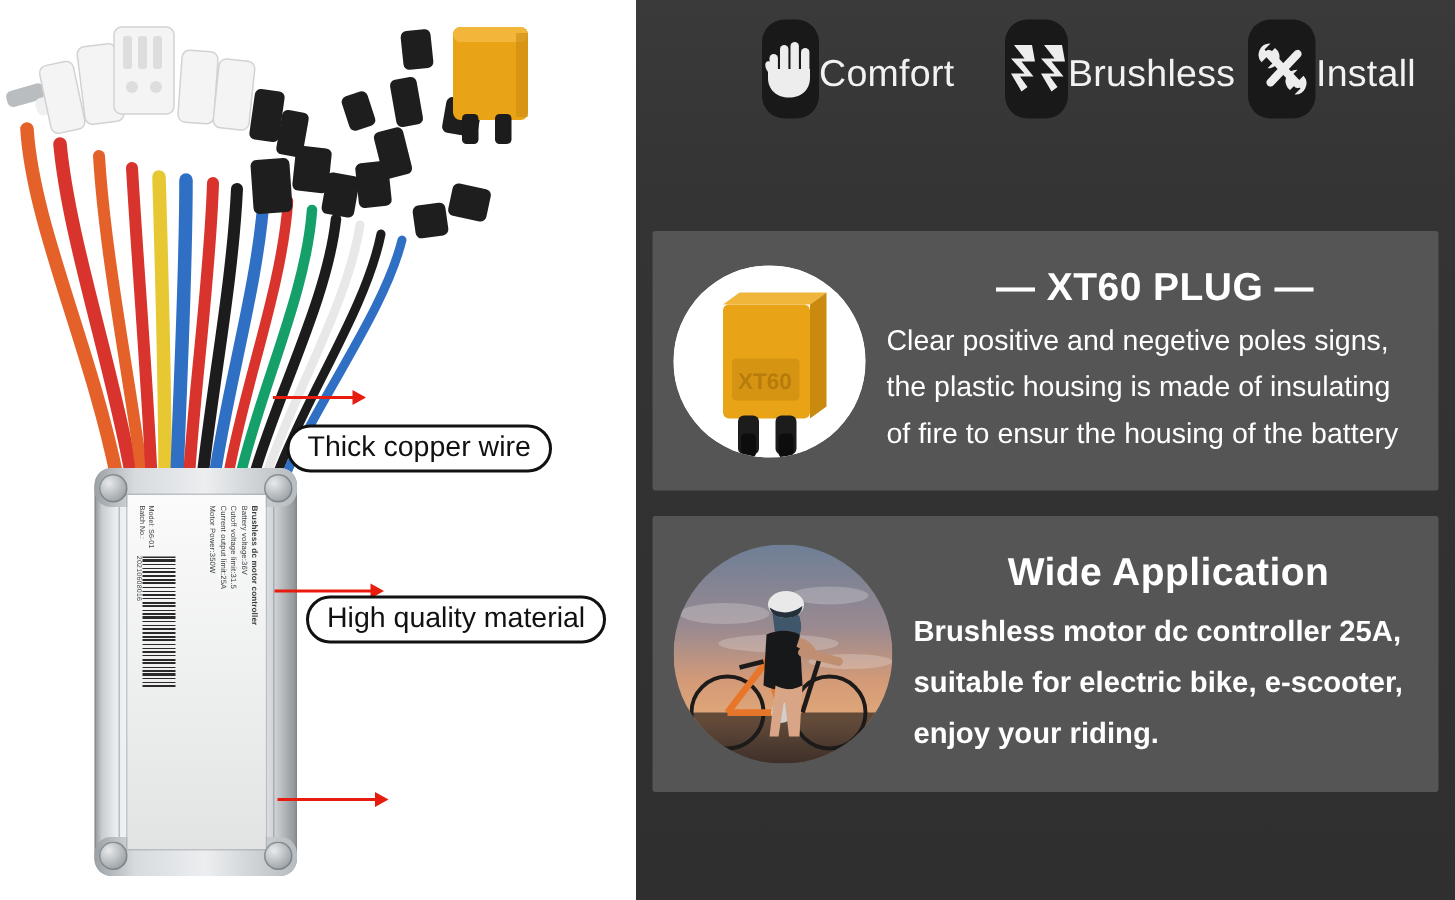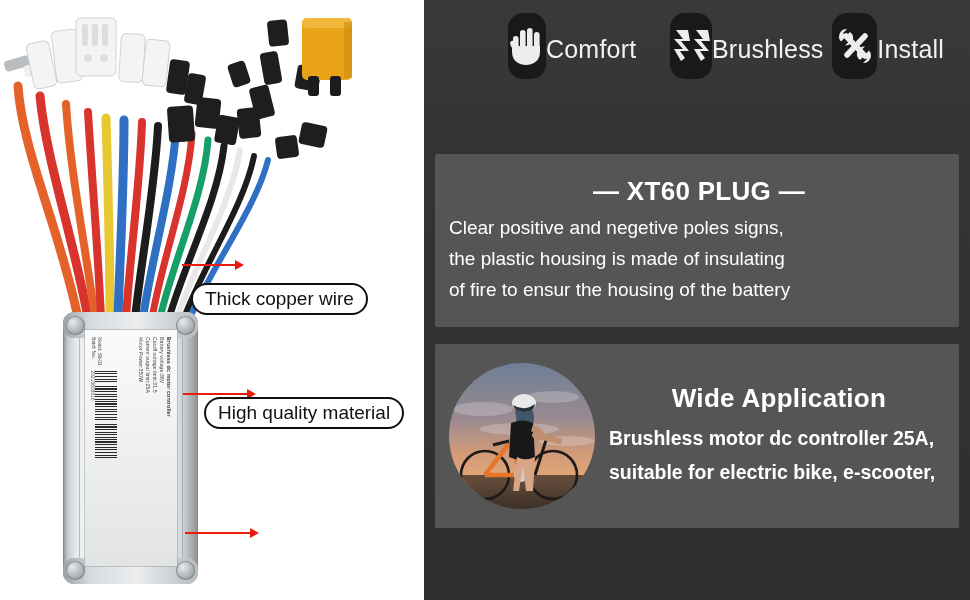--- a/index.html
+++ b/index.html
@@ -368,20 +368,36 @@
               <path d="M29 38 a7.5 7.5 0 0 0 6 -12.5 l-4.5 4.5 l-4 -4 l4.5 -4.5 A7.5 7.5 0 0 0 26 35 l4 -4 l3 3 z"></path>
               <path d="M33 5 l5 4 l-13 13 l-5 -5 z" opacity="0"></path>
             </g>
           </svg>
         </div>
         <div class="badge-label">Install</div>
       </div>
     </div>
 
     <div class="card xt60">
+      <div class="card-media">
+        <svg class="xt60-art" viewBox="0 0 128 128">
+          <rect x="0" y="0" width="128" height="128" fill="#ffffff"></rect>
+          <g>
+            <rect x="33" y="26" width="58" height="76" rx="4" fill="#e8a317"></rect>
+            <polygon points="33,26 44,18 102,18 91,26" fill="#f0b63c"></polygon>
+            <polygon points="91,26 102,18 102,94 91,102" fill="#c98a0f"></polygon>
+            <rect x="39" y="62" width="45" height="28" rx="3" fill="#d59412"></rect>
+            <text x="61" y="82" font-family="'Liberation Sans',sans-serif" font-size="15" font-weight="bold" fill="#b87c0c" text-anchor="middle">XT60</text>
+            <rect x="43" y="100" width="14" height="26" rx="4" fill="#1c1c1c"></rect>
+            <rect x="68" y="100" width="14" height="26" rx="4" fill="#1c1c1c"></rect>
+            <rect x="45" y="112" width="10" height="16" rx="3" fill="#0d0d0d"></rect>
+            <rect x="70" y="112" width="10" height="16" rx="3" fill="#0d0d0d"></rect>
+          </g>
+        </svg>
+      </div>
       <div class="card-text">
         <div class="card-title">— XT60 PLUG —</div>
         <div class="card-line">Clear positive and negetive poles signs,</div>
         <div class="card-line">the plastic housing is made of insulating</div>
         <div class="card-line">of fire to ensur the housing of the battery</div>
       </div>
     </div>
 
     <div class="card app">
       <div class="card-media">
@@ -426,16 +442,17 @@
             <path d="M68 94 q10 5 18 0 l-2 34 l-7 0 l-3 -26 l-4 26 l-6 0 z" fill="#d8a586"></path>
             <ellipse cx="75" cy="40" rx="12" ry="9" fill="#e9e9e9"></ellipse>
             <path d="M64 42 q11 7 22 -1 q-1 8 -11 8 q-9 0 -11 -7 z" fill="#24303a"></path>
           </g>
         </svg>
       </div>
       <div class="card-text">
         <div class="card-title">Wide Application</div>
         <div class="card-line">Brushless motor dc controller 25A,</div>
         <div class="card-line">suitable for electric bike, e-scooter,</div>
+        <div class="card-line">enjoy your riding.</div>
       </div>
     </div>
   </div>
 </div>
 
 </body></html>

